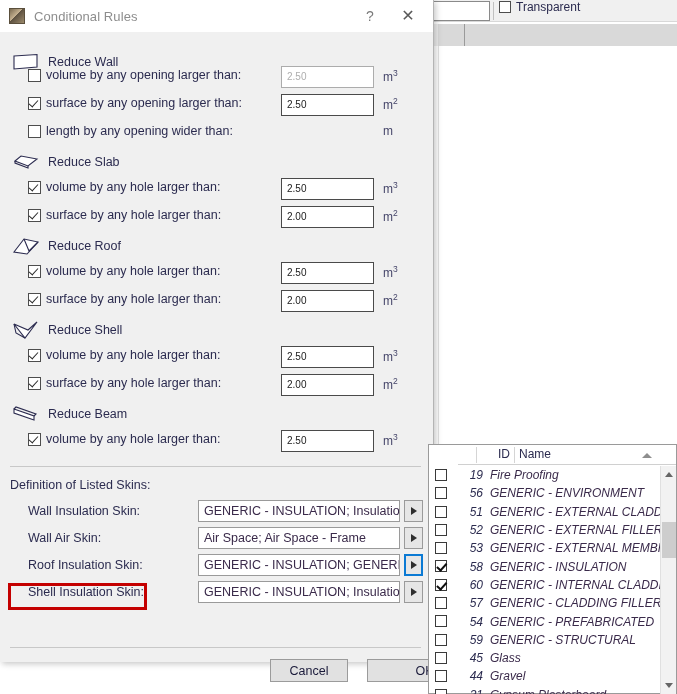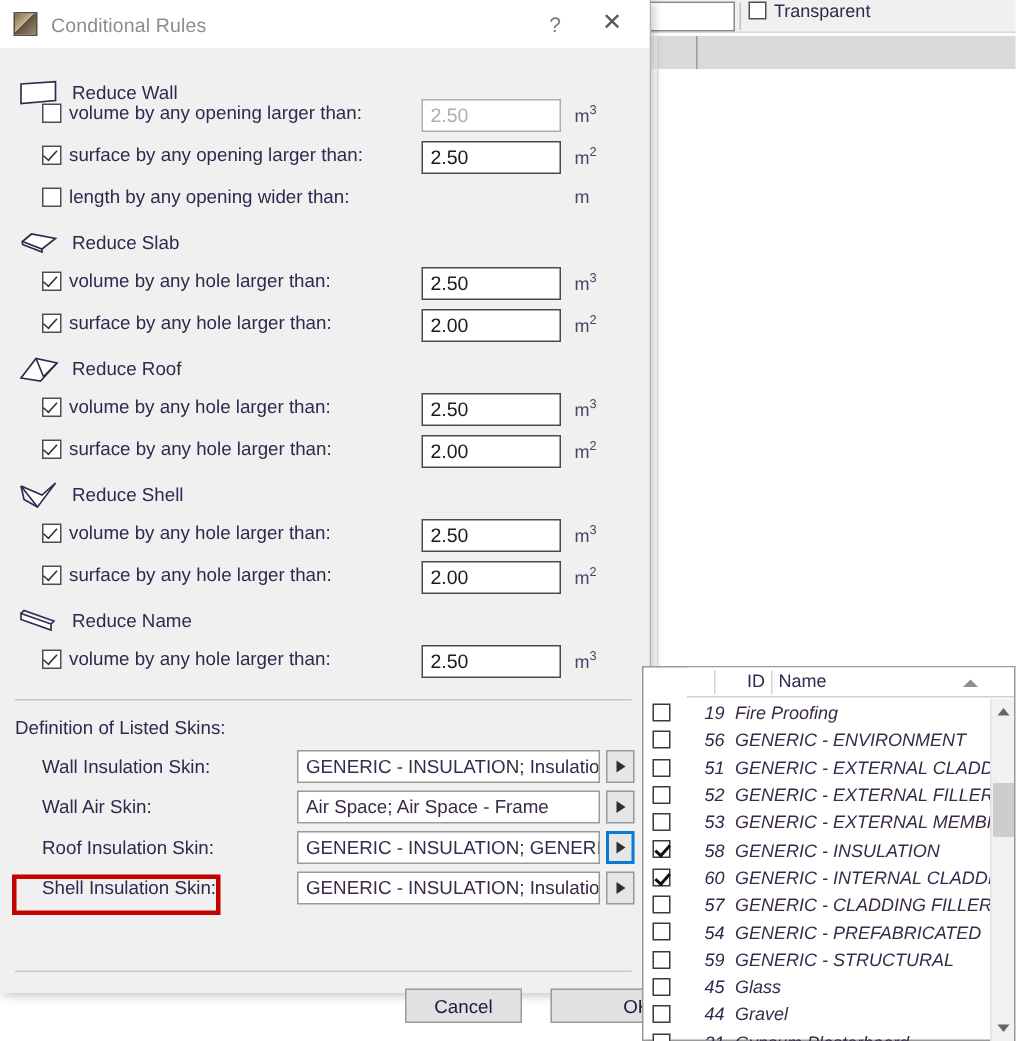--- a/index.html
+++ b/index.html
@@ -105,21 +105,21 @@
     width: 4px; height: 8px; border: solid #2b2b2b;
     border-width: 0 1.6px 1.6px 0; transform: rotate(42deg);
   }
   .rule-lbl {
     position: absolute; left: 46px; top: 2px;
     font-size: 12.5px; color: #2b2b4f; white-space: nowrap;
   }
   .rule-input {
     position: absolute; left: 281px; top: 0px; width: 93px; height: 22px;
     background: #ffffff; border: 1px solid #acacac;
-    font-size: 13px; color: #aeaeae;
+    font-size: 10px; color: #aeaeae;
     padding: 0 0 0 5px; line-height: 20px;
   }
   .rule-input.active {
     border: 1px solid #4a4a4a; color: #1a1a1a;
   }
   .rule-unit {
     position: absolute; left: 383px; top: 2px;
     font-size: 12px; color: #46466a;
   }
   .rule-unit sup { font-size: 8.5px; vertical-align: super; }
@@ -353,21 +353,21 @@
           <span class="rule-cb checked"></span>
           <span class="rule-lbl">surface by any hole larger than:</span>
           <span class="rule-input active">2.00</span>
           <span class="rule-unit">m<sup>2</sup></span>
         </div>
         <div class="group-head" style="left: 12px; top: 372px;">
           <span class="ghicon"><svg viewBox="0 0 28 18" width="28" height="18">
               <polygon points="2,4 22,11 22,15 2,8" fill="#fff" stroke="#2b2b4f" stroke-width="1.1"></polygon>
               <polyline points="2,4 4,2 24,9 22,11" fill="none" stroke="#2b2b4f" stroke-width="1.1"></polyline>
             </svg></span>
-          <span class="ghlabel">Reduce Name</span>
+          <span class="ghlabel">Reduce Beam</span>
         </div>
         <div class="rule-row" style="left: 0px; top: 398px; width: 433px;">
           <span class="rule-cb checked"></span>
           <span class="rule-lbl">volume by any hole larger than:</span>
           <span class="rule-input active">2.50</span>
           <span class="rule-unit">m<sup>3</sup></span>
         </div>
       </div>
 
     <div id="divider"></div>

